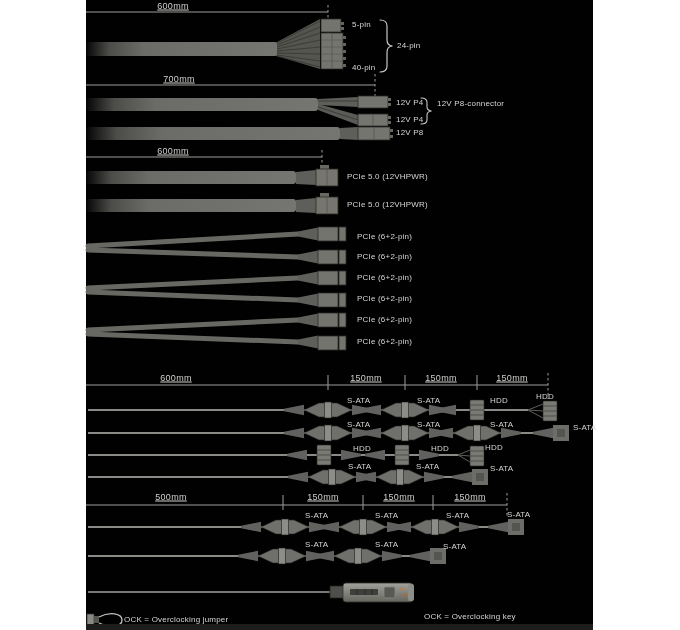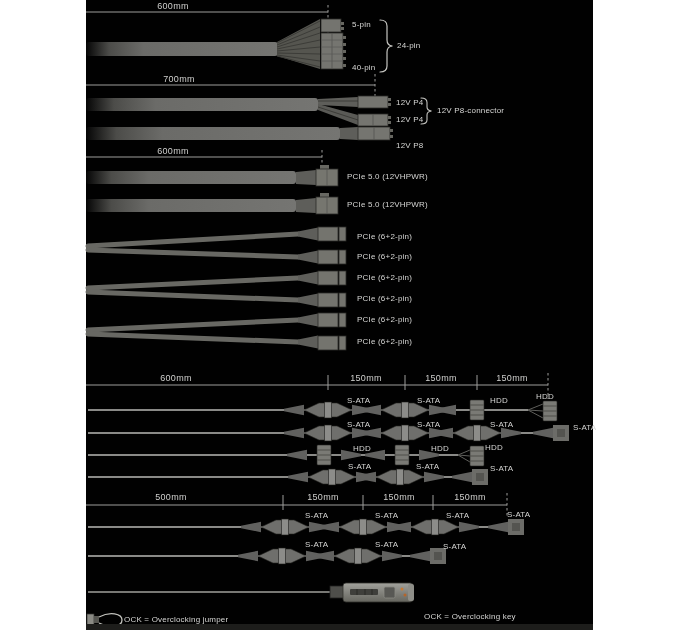--- a/index.html
+++ b/index.html
@@ -3,21 +3,21 @@
 <meta charset="utf-8">
 <style>
   html,body{margin:0;padding:0;background:#ffffff;}
   #stage{position:relative;width:680px;height:630px;background:#ffffff;overflow:hidden;
          font-family:"Liberation Sans",sans-serif;}
   #panel{position:absolute;left:86px;top:0;width:507px;height:630px;background:#010101;}
   svg{position:absolute;left:0;top:0;}
   .lb{position:absolute;font-size:8px;line-height:1;color:#d6d6d4;white-space:nowrap;
       transform:translateY(-50%);letter-spacing:.2px;}
   .ms{position:absolute;font-size:9px;line-height:1;color:#cfcfcd;white-space:nowrap;
-      transform:translate(-50%,-50%);letter-spacing:.3px;}
+      transform:translate(-50%,-50%);letter-spacing:.3px;text-decoration:underline;}
 </style>
 </head>
 <body>
 
 <div id="stage">
   <div id="panel"></div>
 
   <svg width="680" height="630" viewBox="0 0 680 630">
     <defs>
       <linearGradient id="gFade" x1="0" y1="0" x2="1" y2="0">
@@ -281,22 +281,22 @@
   </svg>
 
   <div class="ms" style="left:173px;top:6px">600mm</div>
   <div class="lb" style="left:352px;top:25px">5-pin</div>
   <div class="lb" style="left:397px;top:46px">24-pin</div>
   <div class="lb" style="left:352px;top:68px">40-pin</div>
 
   <div class="ms" style="left:179px;top:79px">700mm</div>
   <div class="lb" style="left:396px;top:103px">12V P4</div>
   <div class="lb" style="left:396px;top:120px">12V P4</div>
-  <div class="lb" style="left:437px;top:111px">12V P8-connector</div>
-  <div class="lb" style="left:396px;top:146px">12V P8</div>
+  <div class="lb" style="left:437px;top:104px">12V P8-connector</div>
+  <div class="lb" style="left:396px;top:133px">12V P8</div>
 
   <div class="ms" style="left:173px;top:151px">600mm</div>
   <div class="lb" style="left:347px;top:177px">PCIe 5.0 (12VHPWR)</div>
   <div class="lb" style="left:347px;top:205px">PCIe 5.0 (12VHPWR)</div>
 
   <div class="lb" style="left:357px;top:237px">PCIe (6+2-pin)</div>
   <div class="lb" style="left:357px;top:257px">PCIe (6+2-pin)</div>
   <div class="lb" style="left:357px;top:278px">PCIe (6+2-pin)</div>
   <div class="lb" style="left:357px;top:299px">PCIe (6+2-pin)</div>
   <div class="lb" style="left:357px;top:320px">PCIe (6+2-pin)</div>

